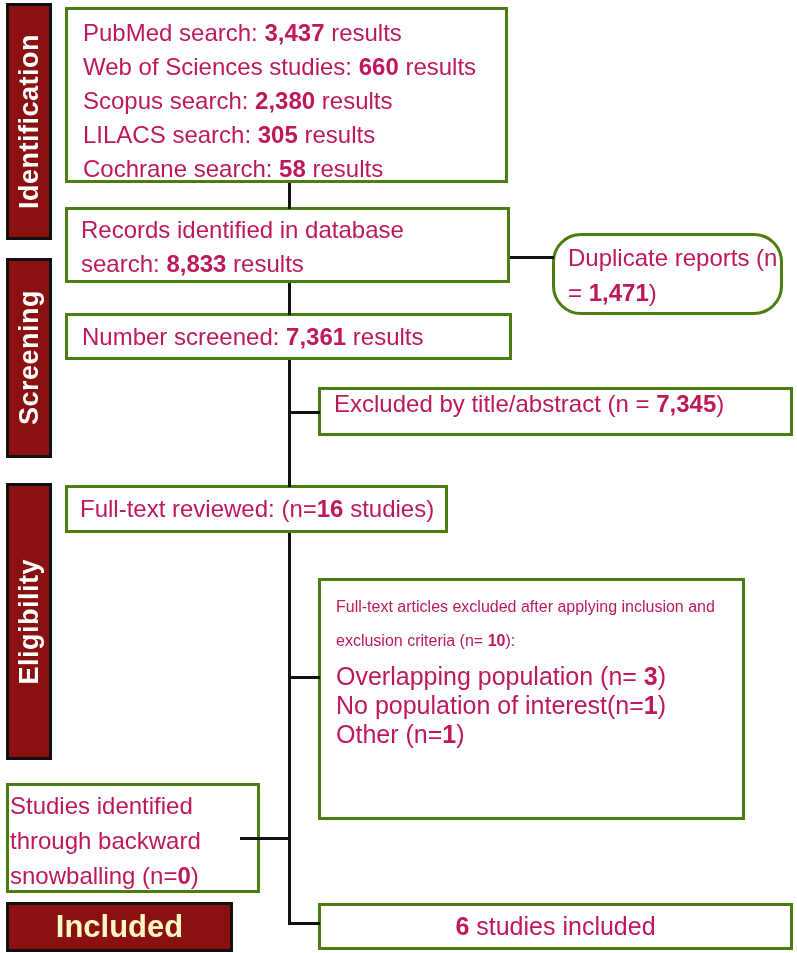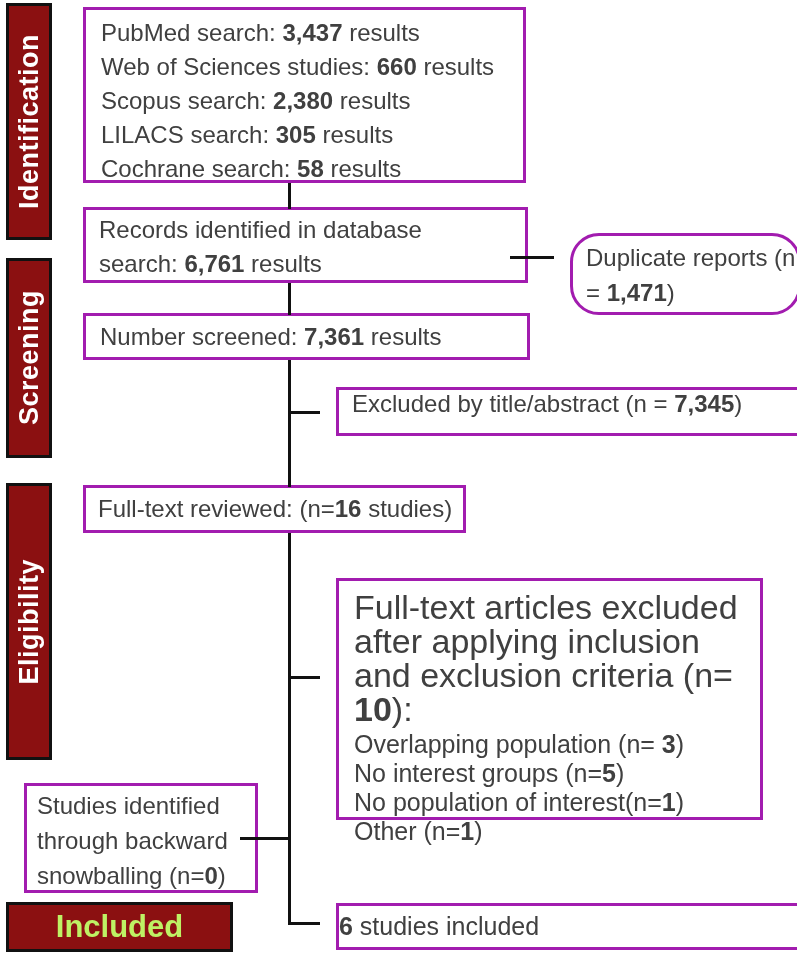--- a/index.html
+++ b/index.html
@@ -10,25 +10,24 @@
   }
   .canvas {
     position: relative;
     width: 797px;
     height: 953px;
     background: #ffffff;
     overflow: hidden;
   }
   .box {
     position: absolute;
-    border: 3px solid #a21caf;
+    border: 3px solid #4d7c0f;
     background: #ffffff;
     font-size: 24px;
-    color: #404040;
-    margin-left: 18px;
+    color: #be185d;
   }
   .b { font-weight: bold; }
   .side {
     position: absolute;
     background: #8b1011;
     border: 3px solid #111111;
     display: flex;
     align-items: center;
     justify-content: center;
   }
@@ -41,41 +40,41 @@
     font-size: 27px;
     letter-spacing: 0.5px;
   }
   .side-h {
     position: absolute;
     background: #8b1011;
     border: 3px solid #111111;
     display: flex;
     align-items: center;
     justify-content: center;
-    color: #bef264;
+    color: #fef9c3;
     font-weight: bold;
     font-size: 31px;
   }
   .line {
     position: absolute;
     background: #111111;
   }
   
   .search-box   { left: 65px;  top: 7px;   width: 443px; height: 176px; padding: 6px 0 0 15px; line-height: 34px; }
   .records-box  { left: 65px;  top: 207px; width: 445px; height: 76px;  padding: 3px 0 0 13px; line-height: 34px; }
   .records-box .wrap { display: inline-block; max-width: 375px; }
   .dup-box      { left: 552px; top: 233px; width: 231px; height: 82px;  padding: 4px 0 0 13px; line-height: 35px; border-radius: 29px; }
   .screened-box { left: 65px;  top: 313px; width: 447px; height: 47px;  display: flex; align-items: center; padding-left: 14px; }
   .excl-box     { left: 318px; top: 387px; width: 475px; height: 49px;  display: flex; align-items: flex-start; padding-left: 13px; }
   .review-box   { left: 65px;  top: 485px; width: 383px; height: 48px;  display: flex; align-items: center; padding-left: 12px; }
   .bigbox       { left: 318px; top: 578px; width: 427px; height: 242px; padding: 9px 6px 0 15px; }
-  .bigbox .heading { font-size: 34px; line-height: 34px; margin-bottom: 4px; }
+  .bigbox .heading { font-size: 16px; line-height: 34px; margin-bottom: 4px; }
   .bigbox .reason  { font-size: 25px; line-height: 29px; }
-  .snow-box     { left: 6px;   top: 783px; width: 234px; height: 110px; padding: 2px 0 0 10px; line-height: 35px; }
-  .final-box    { left: 318px; top: 903px; width: 475px; height: 47px;  display: flex; align-items: center; font-size: 25px; }
+  .snow-box     { left: 6px;   top: 783px; width: 254px; height: 110px; padding: 2px 0 0 1px; line-height: 35px; }
+  .final-box    { left: 318px; top: 903px; width: 475px; height: 47px;  display: flex; align-items: center; justify-content: center; font-size: 25px; }
   
   .side-identification { left: 6px; top: 3px;   width: 46px; height: 237px; }
   .side-screening      { left: 6px; top: 258px; width: 46px; height: 200px; }
   .side-eligibility    { left: 6px; top: 483px; width: 46px; height: 277px; }
   .side-included       { left: 6px; top: 902px; width: 227px; height: 50px; }
   
   .c-top-records   { left: 288px; top: 183px; width: 3px;  height: 26px; }
   .c-records-scr   { left: 288px; top: 283px; width: 3px;  height: 32px; }
   .c-scr-review    { left: 288px; top: 360px; width: 3px;  height: 127px; }
   .c-dup           { left: 510px; top: 256px; width: 44px; height: 3px; }
@@ -105,21 +104,21 @@
 
   <div class="box search-box">
     <div><span>PubMed search: </span><span class="b">3,437</span><span> results</span></div>
     <div><span>Web of Sciences studies: </span><span class="b">660</span><span> results</span></div>
     <div><span>Scopus search: </span><span class="b">2,380</span><span> results</span></div>
     <div><span>LILACS search: </span><span class="b">305</span><span> results</span></div>
     <div><span>Cochrane search: </span><span class="b">58</span><span> results</span></div>
   </div>
 
   <div class="box records-box">
-    <span class="wrap"><span>Records identified in database search: </span><span class="b">6,761</span><span> results</span></span>
+    <span class="wrap"><span>Records identified in database search: </span><span class="b">8,833</span><span> results</span></span>
   </div>
 
   <div class="box dup-box">
     <span><span>Duplicate reports (n = </span><span class="b">1,471</span><span>)</span></span>
   </div>
 
   <div class="box screened-box">
     <span><span>Number screened: </span><span class="b">7,361</span><span> results</span></span>
   </div>
 
@@ -127,21 +126,20 @@
     <span><span>Excluded by title/abstract (n = </span><span class="b">7,345</span><span>)</span></span>
   </div>
 
   <div class="box review-box">
     <span><span>Full-text reviewed: (n=</span><span class="b">16</span><span> studies)</span></span>
   </div>
 
   <div class="box bigbox">
     <div class="heading"><span>Full-text articles excluded after applying inclusion and exclusion criteria (n= </span><span class="b">10</span><span>):</span></div>
     <div class="reason"><span>Overlapping population (n= </span><span class="b">3</span><span>)</span></div>
-    <div class="reason"><span>No interest groups (n=</span><span class="b">5</span><span>)</span></div>
     <div class="reason"><span>No population of interest(n=</span><span class="b">1</span><span>)</span></div>
     <div class="reason"><span>Other (n=</span><span class="b">1</span><span>)</span></div>
   </div>
 
   <div class="box snow-box">
     <span><span>Studies identified through backward snowballing (n=</span><span class="b">0</span><span>)</span></span>
   </div>
 
   <div class="box final-box">
     <span><span></span><span class="b">6</span><span> studies included</span></span>

